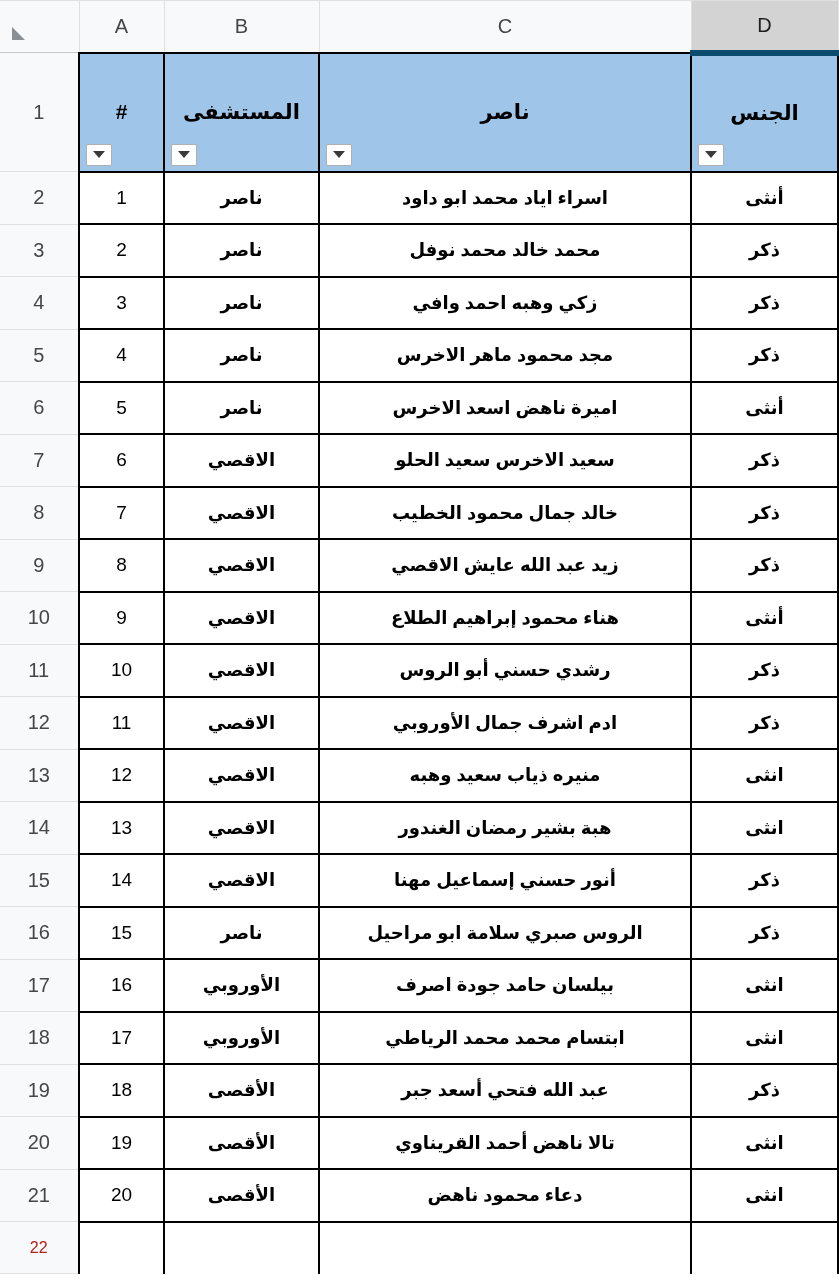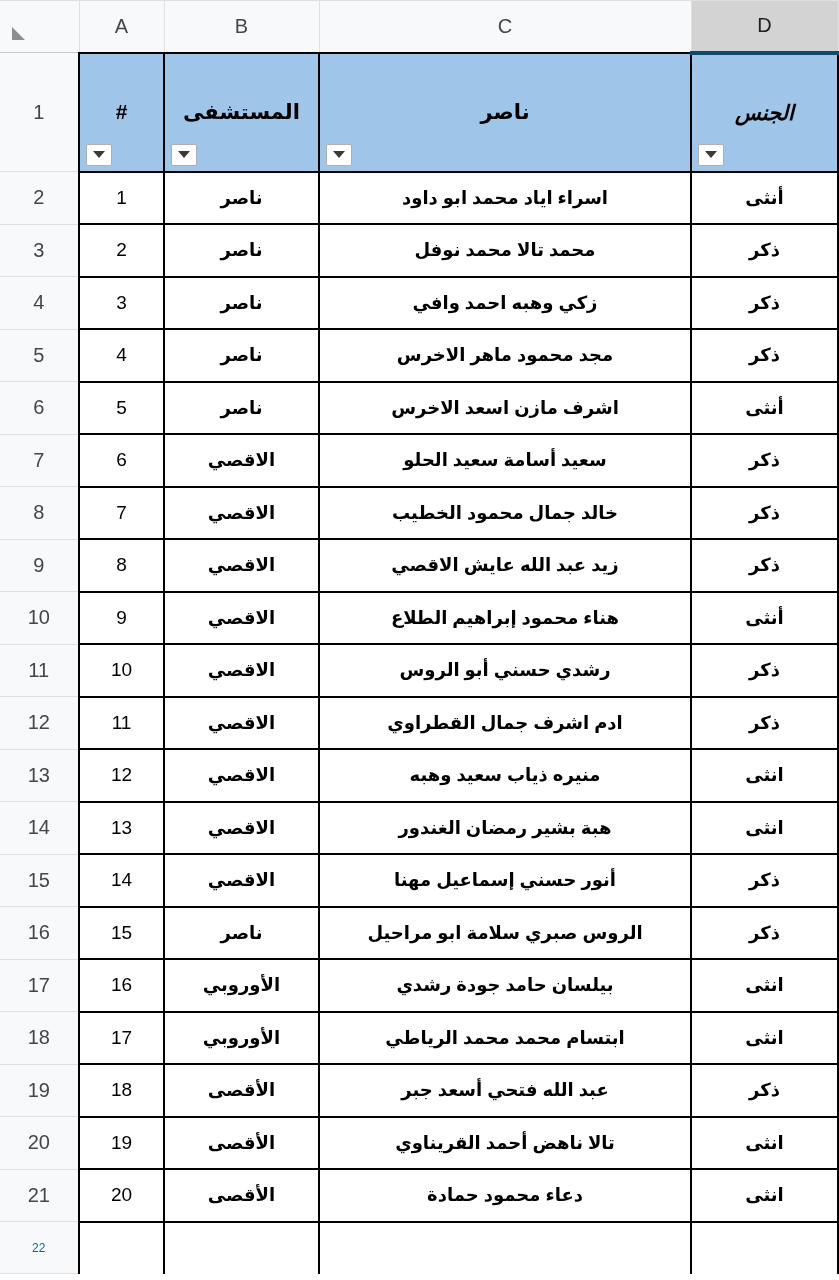--- a/index.html
+++ b/index.html
@@ -68,21 +68,21 @@
   }
   td.band {
     background: #9fc5e8;
     border: 2px solid #000000;
     text-align: center;
     font-weight: bold;
     font-size: 21px;
     color: #000000;
     position: relative;
   }
-  td.band.first-sel { border-top: 4px solid #0c4a6e; font-style: italic; }
+  td.band.first-sel { border-top: 6px solid #0c4a6e; }
   .filter-btn {
     position: absolute;
     bottom: 5px;
     left: 6px;
     width: 26px;
     height: 22px;
     background: #ffffff;
     border: 1px solid #b0b0b0;
     border-radius: 2px;
     display: flex;
@@ -131,22 +131,22 @@
   }
   tr.emptyrow td {
     height: 52px;
     padding: 0;
     border: 1px solid #ffffff;
     background: #ffffff;
   }
   tr.emptyrow td.rownum {
     border: 1px solid #e0e0e0;
     background: #f8f9fa;
-    color: #0369a1;
-    font-size: 12px;
+    color: #b91c1c;
+    font-size: 16px;
     text-align: center;
     vertical-align: middle;
   }
   tr.emptyrow td.cell-empty-bordered {
     border-left: 2px solid #000000;
     border-right: 2px solid #000000;
     border-top: 2px solid #000000;
     border-bottom: none;
   }
 </style>
@@ -204,49 +204,49 @@
 
       <tr class="datarow">
         <td class="cell-d">أنثى</td>
         <td class="cell-c">اسراء اياد محمد ابو داود</td>
         <td class="cell-b">ناصر</td>
         <td class="cell-a">1</td>
         <td class="rownum">2</td>
       </tr>
       <tr class="datarow">
         <td class="cell-d">ذكر</td>
-        <td class="cell-c">محمد تالا محمد نوفل</td>
+        <td class="cell-c">محمد خالد محمد نوفل</td>
         <td class="cell-b">ناصر</td>
         <td class="cell-a">2</td>
         <td class="rownum">3</td>
       </tr>
       <tr class="datarow">
         <td class="cell-d">ذكر</td>
         <td class="cell-c">زكي وهبه احمد وافي</td>
         <td class="cell-b">ناصر</td>
         <td class="cell-a">3</td>
         <td class="rownum">4</td>
       </tr>
       <tr class="datarow">
         <td class="cell-d">ذكر</td>
         <td class="cell-c">مجد محمود ماهر الاخرس</td>
         <td class="cell-b">ناصر</td>
         <td class="cell-a">4</td>
         <td class="rownum">5</td>
       </tr>
       <tr class="datarow">
         <td class="cell-d">أنثى</td>
-        <td class="cell-c">اشرف مازن اسعد الاخرس</td>
+        <td class="cell-c">اميرة ناهض اسعد الاخرس</td>
         <td class="cell-b">ناصر</td>
         <td class="cell-a">5</td>
         <td class="rownum">6</td>
       </tr>
       <tr class="datarow">
         <td class="cell-d">ذكر</td>
-        <td class="cell-c">سعيد أسامة سعيد الحلو</td>
+        <td class="cell-c">سعيد الاخرس سعيد الحلو</td>
         <td class="cell-b">الاقصي</td>
         <td class="cell-a">6</td>
         <td class="rownum">7</td>
       </tr>
       <tr class="datarow">
         <td class="cell-d">ذكر</td>
         <td class="cell-c">خالد جمال محمود الخطيب</td>
         <td class="cell-b">الاقصي</td>
         <td class="cell-a">7</td>
         <td class="rownum">8</td>
@@ -267,21 +267,21 @@
       </tr>
       <tr class="datarow">
         <td class="cell-d">ذكر</td>
         <td class="cell-c">رشدي حسني أبو الروس</td>
         <td class="cell-b">الاقصي</td>
         <td class="cell-a">10</td>
         <td class="rownum">11</td>
       </tr>
       <tr class="datarow">
         <td class="cell-d">ذكر</td>
-        <td class="cell-c">ادم اشرف جمال القطراوي</td>
+        <td class="cell-c">ادم اشرف جمال الأوروبي</td>
         <td class="cell-b">الاقصي</td>
         <td class="cell-a">11</td>
         <td class="rownum">12</td>
       </tr>
       <tr class="datarow">
         <td class="cell-d">انثى</td>
         <td class="cell-c">منيره ذياب سعيد وهبه</td>
         <td class="cell-b">الاقصي</td>
         <td class="cell-a">12</td>
         <td class="rownum">13</td>
@@ -302,21 +302,21 @@
       </tr>
       <tr class="datarow">
         <td class="cell-d">ذكر</td>
         <td class="cell-c">الروس صبري سلامة ابو مراحيل</td>
         <td class="cell-b">ناصر</td>
         <td class="cell-a">15</td>
         <td class="rownum">16</td>
       </tr>
       <tr class="datarow">
         <td class="cell-d">انثى</td>
-        <td class="cell-c">بيلسان حامد جودة رشدي</td>
+        <td class="cell-c">بيلسان حامد جودة اصرف</td>
         <td class="cell-b">الأوروبي</td>
         <td class="cell-a">16</td>
         <td class="rownum">17</td>
       </tr>
       <tr class="datarow">
         <td class="cell-d">انثى</td>
         <td class="cell-c">ابتسام محمد محمد الرياطي</td>
         <td class="cell-b">الأوروبي</td>
         <td class="cell-a">17</td>
         <td class="rownum">18</td>
@@ -330,21 +330,21 @@
       </tr>
       <tr class="datarow">
         <td class="cell-d">انثى</td>
         <td class="cell-c">تالا ناهض أحمد القريناوي</td>
         <td class="cell-b">الأقصى</td>
         <td class="cell-a">19</td>
         <td class="rownum">20</td>
       </tr>
       <tr class="datarow">
         <td class="cell-d">انثى</td>
-        <td class="cell-c">دعاء محمود حمادة</td>
+        <td class="cell-c">دعاء محمود ناهض</td>
         <td class="cell-b">الأقصى</td>
         <td class="cell-a">20</td>
         <td class="rownum">21</td>
       </tr>
 
       <tr class="emptyrow">
         <td class="cell-empty-bordered"></td>
         <td class="cell-empty-bordered"></td>
         <td class="cell-empty-bordered"></td>
         <td class="cell-empty-bordered"></td>

